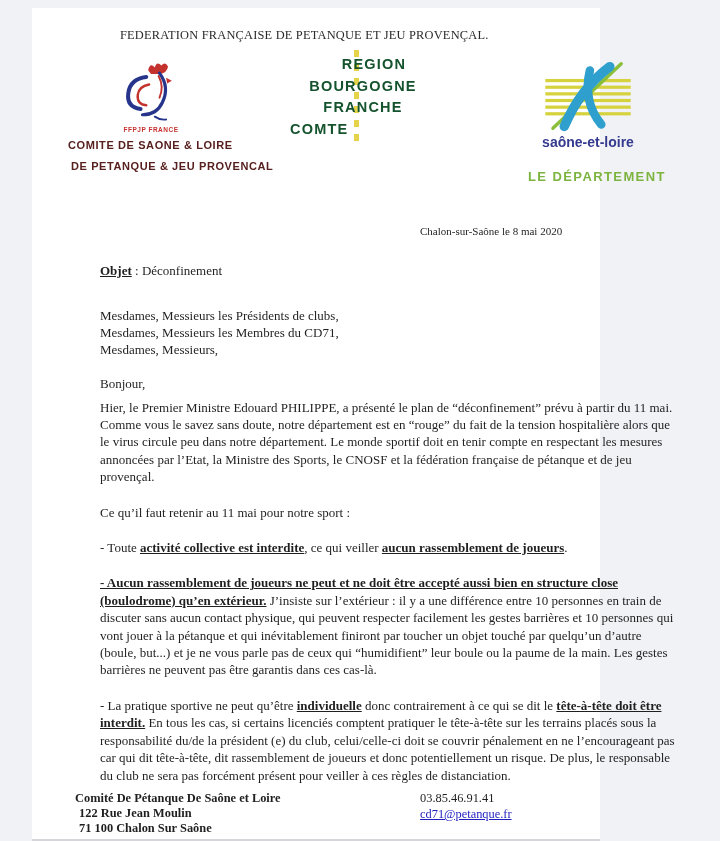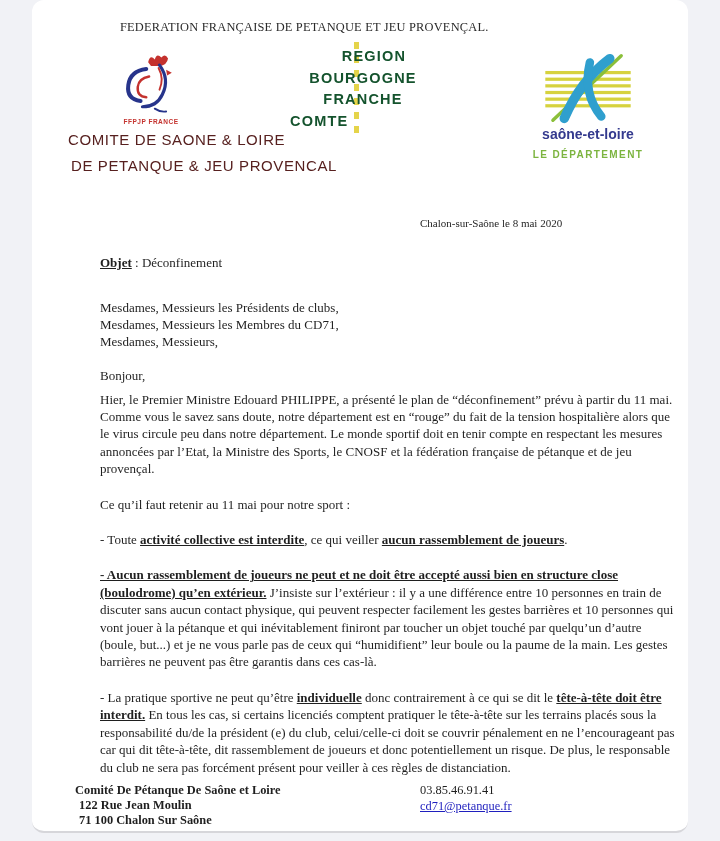--- a/index.html
+++ b/index.html
@@ -5,42 +5,41 @@
   * { margin: 0; padding: 0; box-sizing: border-box; }
   html, body { width: 720px; height: 841px; overflow: hidden; }
   body {
     background: #f1f2f6;
     font-family: "Liberation Serif", serif;
     color: #1f1f1f;
     position: relative;
   }
   .page {
     position: absolute;
-    left: 32px; top: 0; width: 656px; height: 833px;
+    left: 32px; top: 8px; width: 568px; height: 833px;
     background: #ffffff;
     border-bottom: 2px solid #d6d6da;
-    border-radius: 12px;
   }
   
   .doc-title {
     position: absolute; left: 88px; top: 20px;
     font-size: 12.4px; letter-spacing: 0.2px; color: #2a2a2a;
     white-space: nowrap;
   }
   
   .logo-committee { position: absolute; left: 36px; top: 50px; width: 210px; }
   .rooster-wrap { margin-left: 44px; width: 78px; text-align: center; }
   .ffpjp-badge {
     font-family: "Liberation Sans", sans-serif;
     font-size: 6.5px; font-weight: bold; color: #c4322e;
     letter-spacing: 0.5px; margin-top: -6px;
   }
   .committee-line {
     font-family: "Liberation Sans", sans-serif;
-    font-weight: normal; font-size: 15px; color: #57201f;
+    font-weight: bold; font-size: 11px; color: #57201f;
     letter-spacing: 0.6px; white-space: nowrap;
   }
   .committee-line.l1 { margin-top: 6px; }
   .committee-line.l2 { margin-top: 9px; padding-left: 3px; }
   
   .logo-region { position: absolute; left: 256px; top: 46px; width: 150px; }
   .region-stripe {
     position: absolute; left: 66px; top: -4px; width: 5px; height: 96px;
     background: repeating-linear-gradient(180deg, #e5d44a 0 7px, rgba(255,255,255,0) 7px 14px);
   }
@@ -56,22 +55,22 @@
   .rl-4 { text-align: left; padding-left: 2px; }
   
   .logo-department { position: absolute; left: 496px; top: 52px; width: 120px; text-align: center; }
   .dept-name {
     font-family: "Liberation Sans", sans-serif;
     font-weight: bold; font-size: 14px; color: #343a8e;
     margin-top: -4px; white-space: nowrap;
   }
   .dept-sub {
     font-family: "Liberation Sans", sans-serif;
-    font-weight: bold; font-size: 10px; color: #7cb43f;
-    letter-spacing: 1.4px; margin-top: 7px; white-space: nowrap;
+    font-weight: bold; font-size: 13px; color: #7cb43f;
+    letter-spacing: 1.4px; margin-top: 19px; white-space: nowrap;
   }
   
   .place-date { position: absolute; left: 388px; top: 190px; font-size: 11px; white-space: nowrap; margin-top: 27px; }
   .letter-body { position: absolute; left: 68px; top: 254px; width: 578px; font-size: 13px; line-height: 17.4px; }
   .subject-line { margin-bottom: 0; }
   .subject-label { font-weight: bold; text-decoration: underline; }
   .salutations { margin-top: 29px; line-height: 16.6px; }
   .greeting { margin-top: 17px; }
   .paragraphs p { margin-top: 18px; }
   .paragraphs p:first-child { margin-top: 6px; font-family: Liberation Serif, serif; }

